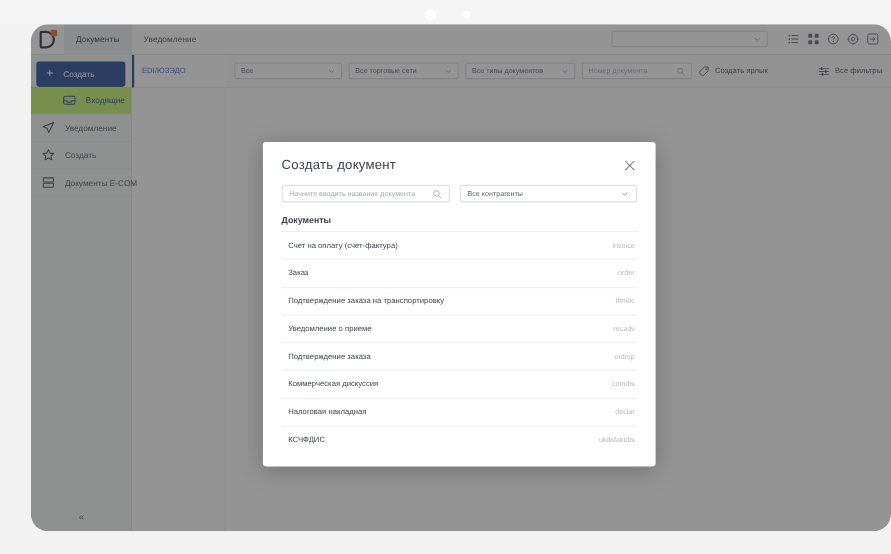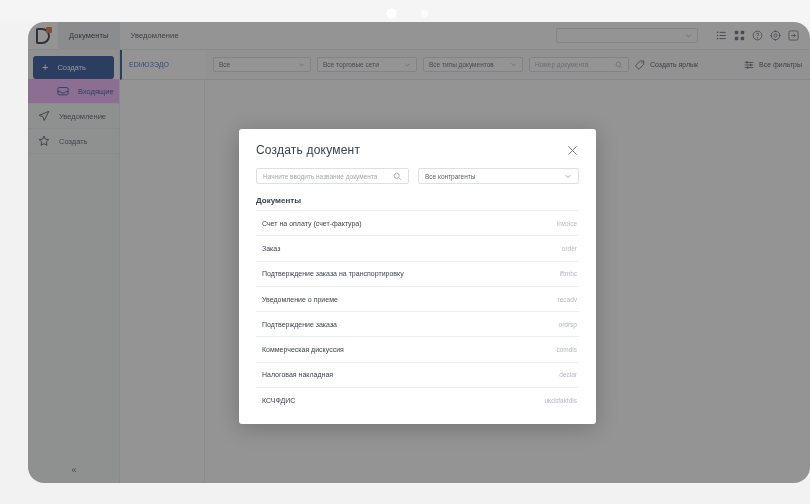--- a/index.html
+++ b/index.html
@@ -156,21 +156,21 @@
     height: 25px;
     display: flex; align-items: center;
     padding-left: 9px;
     gap: 9px;
     font-size: 7.5px;
     color: #4a515d;
     border-bottom: 1px solid #e8eaed;
     cursor: pointer;
   }
   .side-item:first-of-type { border-top: 1px solid #e8eaed; }
-  .side-item.active { color: #17418f; background: #f0abfc; padding-left: 28px; }
+  .side-item.active { color: #17418f; background: #bef264; padding-left: 28px; }
   .side-item .s-ico {
     width: 13px; height: 13px;
     display: flex; align-items: center; justify-content: center;
     flex: 0 0 13px;
     color: #3d4450;
   }
   .side-item.active .s-ico { color: #17418f; }
   .side-label { white-space: nowrap; }
   #collapse-button {
     position: absolute;
@@ -457,20 +457,29 @@
         <span class="s-ico">
           <svg width="12" height="12" viewBox="0 0 14 14">
             <path d="M7 1.3l1.7 3.6 3.9.5-2.9 2.7.8 3.9L7 10.1 3.5 12l.8-3.9L1.4 5.4l3.9-.5z" fill="none" stroke="#3d4450" stroke-width="1.1" stroke-linejoin="round"></path>
           </svg>
         </span>
         <span class="side-label">Создать</span>
       </div>
 
 
 
+      <div class="side-item">
+        <span class="s-ico">
+          <svg width="12" height="12" viewBox="0 0 14 14">
+            <rect x="1.6" y="2" width="10.8" height="4.3" rx=".8" fill="none" stroke="#3d4450" stroke-width="1.1"></rect>
+            <rect x="1.6" y="7.7" width="10.8" height="4.3" rx=".8" fill="none" stroke="#3d4450" stroke-width="1.1"></rect>
+          </svg>
+        </span>
+        <span class="side-label">Документы E-COM</span>
+      </div>
 
       <div id="collapse-button">
         <span>«</span>
       </div>
     </div>
 
     <div id="workspace">
 
       <div id="breadcrumb-col">
         <span id="breadcrumb-text">EDI/ЮЗЭДО</span>

